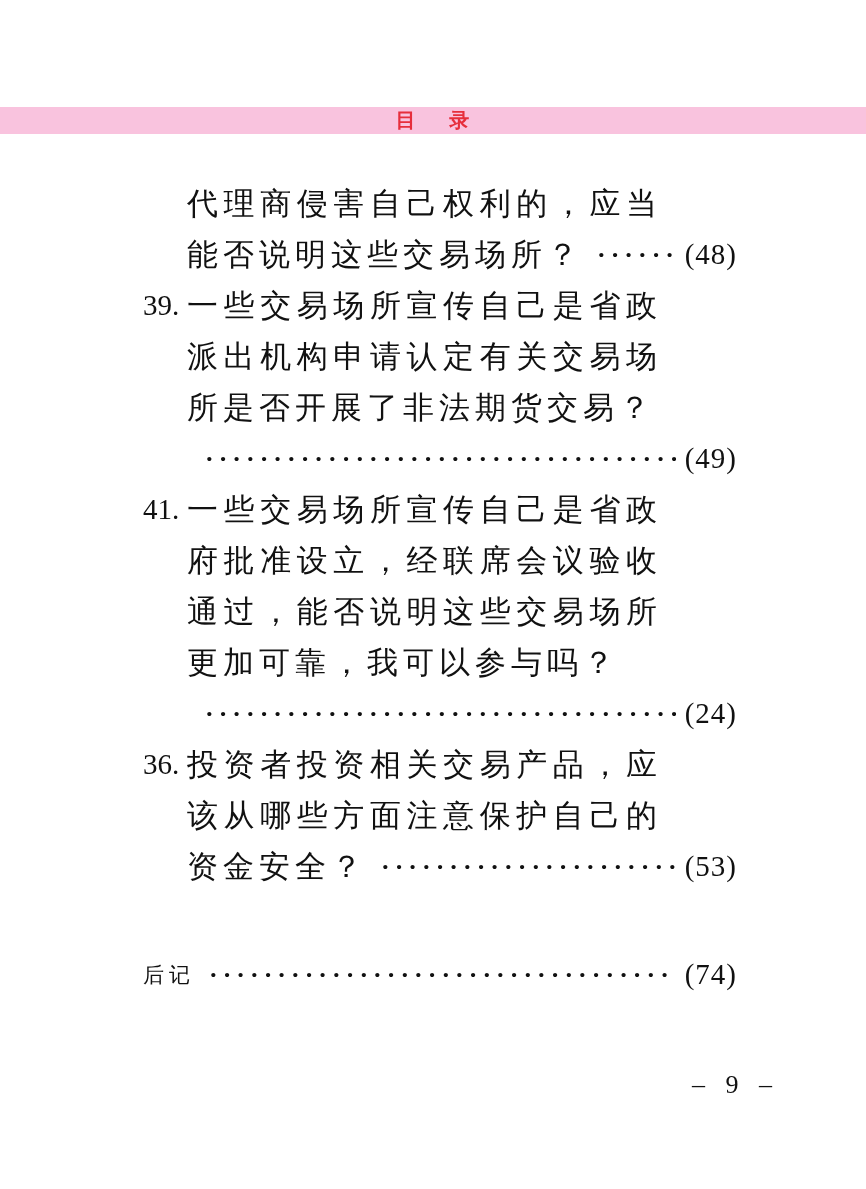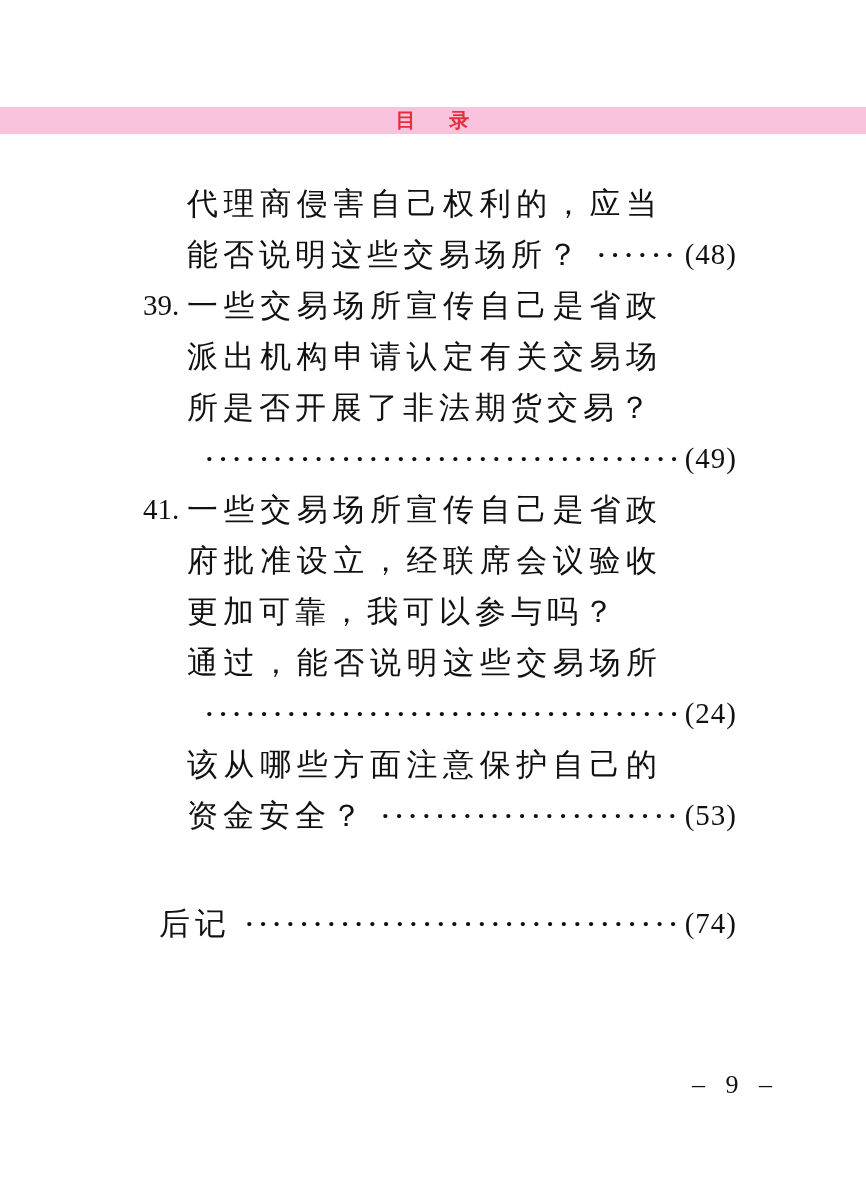--- a/index.html
+++ b/index.html
@@ -45,23 +45,22 @@
   }
   .text-cell.justified{
     width:470px;
     letter-spacing:0;
     text-align:justify;
     text-align-last:justify;
     text-justify:inter-character;
   }
   .entry-label{
     flex:0 0 auto;
-    font-size:31px;
+    font-size:21px;
     letter-spacing:5px;
-    margin-left:16px;
   }
   .leader-cell{
     flex:1 1 auto;
     overflow:hidden;
     margin-left:14px;
     font-size:26px;
     font-weight:bold;
     letter-spacing:5px;
     line-height:51px;
   }
@@ -126,30 +125,34 @@
       <div class="toc-row">
         <span class="num-cell">41.</span>
         <span class="text-cell justified">一些交易场所宣传自己是省政</span>
       </div>
       <div class="toc-row">
         <span class="num-cell"></span>
         <span class="text-cell justified">府批准设立，经联席会议验收</span>
       </div>
       <div class="toc-row">
         <span class="num-cell"></span>
-        <span class="text-cell">更加可靠，我可以参与吗？</span>
+        <span class="text-cell justified">通过，能否说明这些交易场所</span>
       </div>
       <div class="toc-row">
         <span class="num-cell"></span>
-        <span class="text-cell justified">通过，能否说明这些交易场所</span>
+        <span class="text-cell">更加可靠，我可以参与吗？</span>
       </div>
       <div class="toc-row">
         <span class="num-cell"></span>
         <span class="leader-cell full">················································</span>
         <span class="page-cell">(24)</span>
+      </div>
+      <div class="toc-row">
+        <span class="num-cell">36.</span>
+        <span class="text-cell justified">投资者投资相关交易产品，应</span>
       </div>
       <div class="toc-row">
         <span class="num-cell"></span>
         <span class="text-cell justified">该从哪些方面注意保护自己的</span>
       </div>
       <div class="toc-row">
         <span class="num-cell"></span>
         <span class="text-cell">资金安全？</span>
         <span class="leader-cell">················································</span>
         <span class="page-cell">(53)</span>

